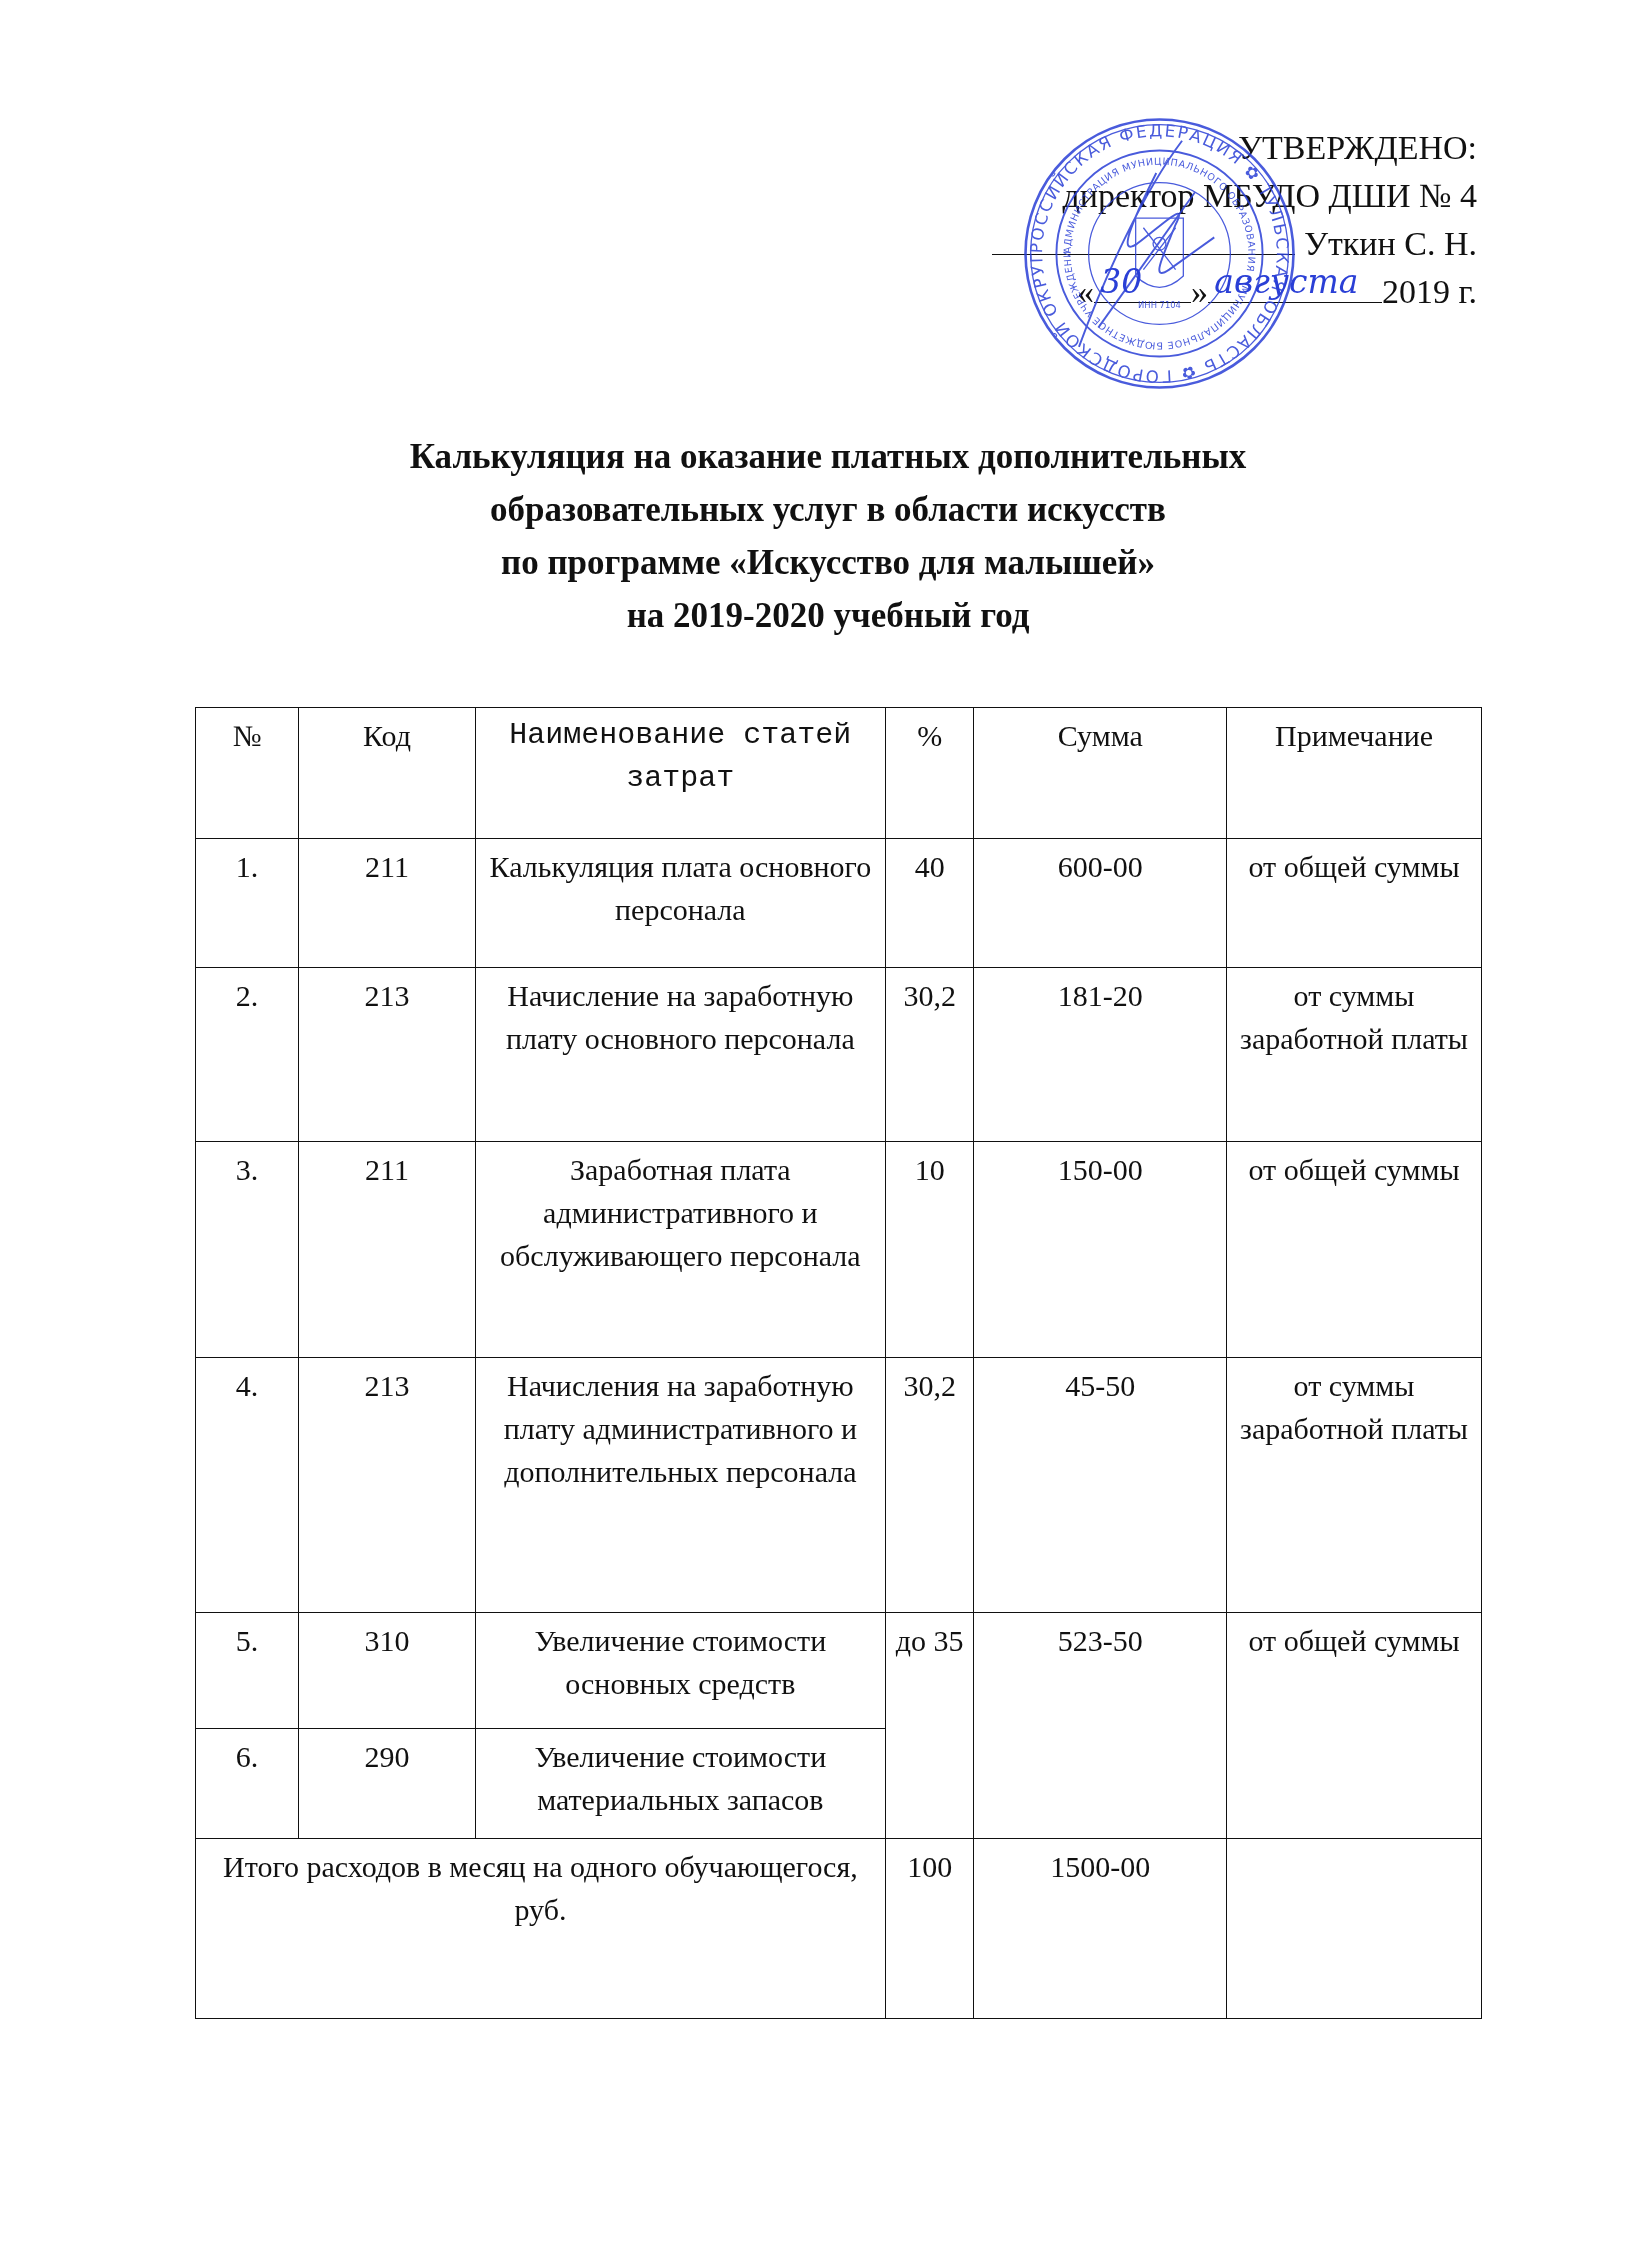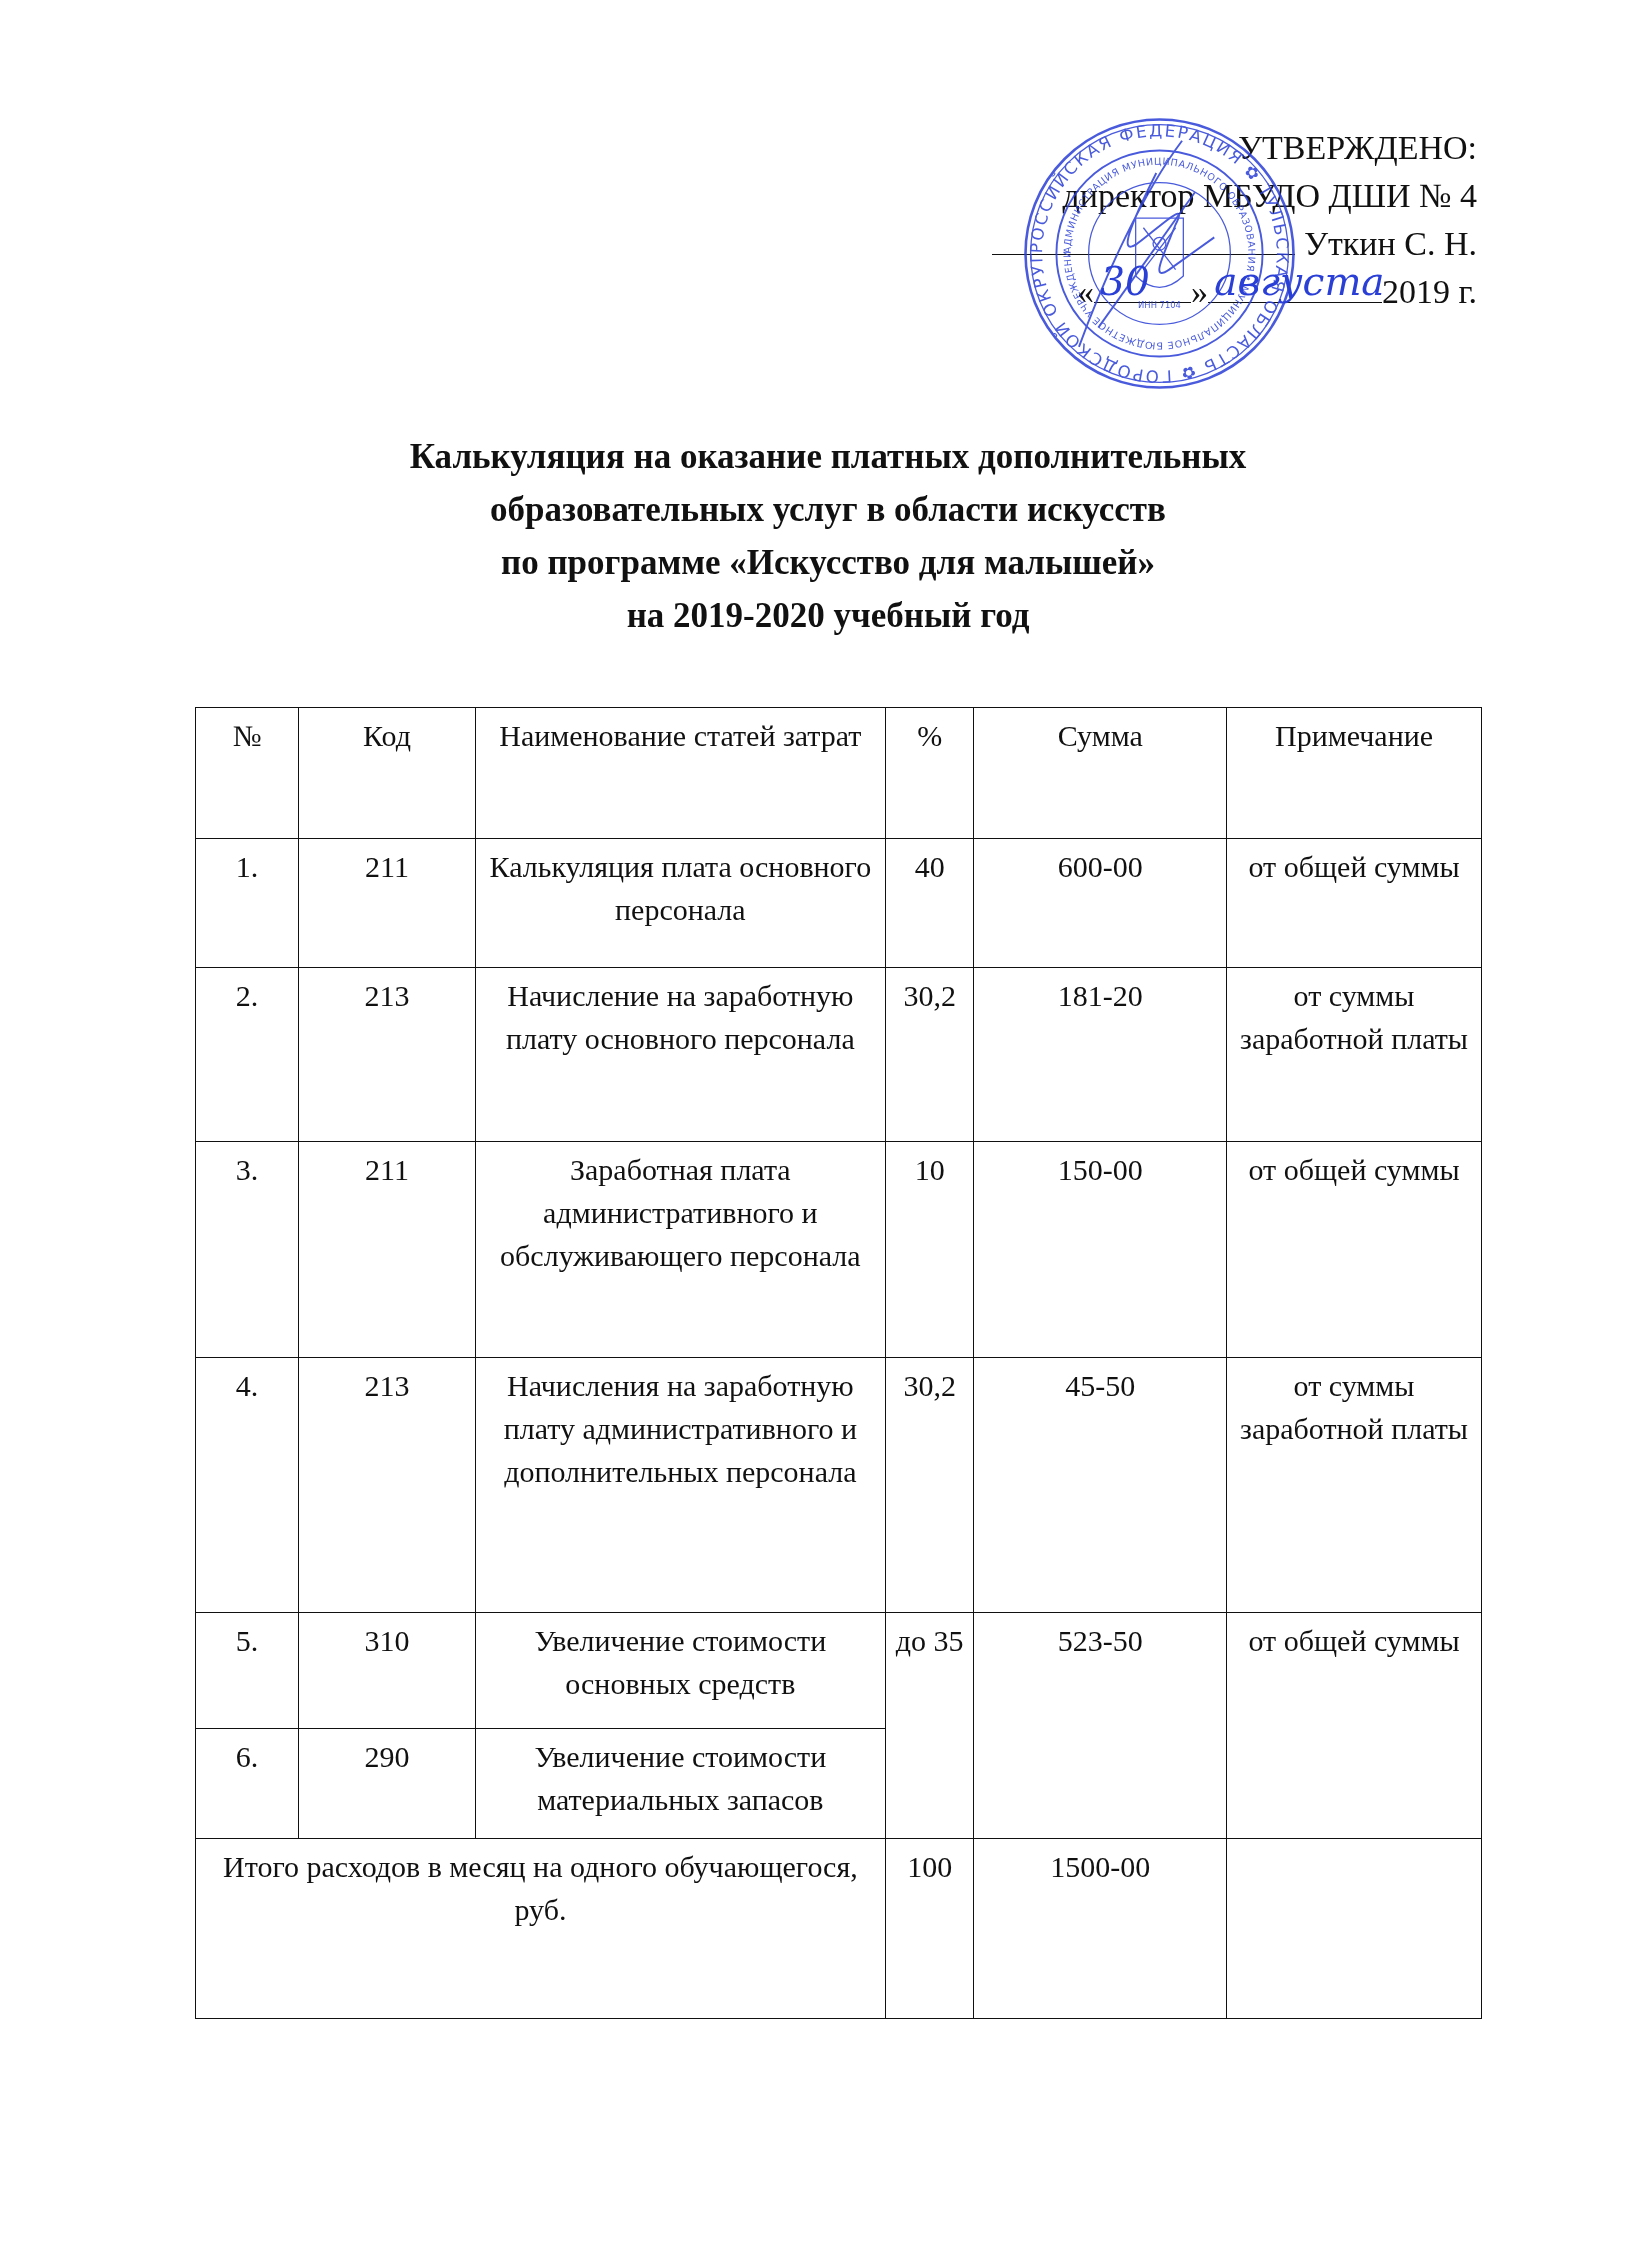--- a/index.html
+++ b/index.html
@@ -10,40 +10,40 @@
   .approval { position: absolute; right: 166px; top: 124px; text-align: right;
               font-size: 34px; line-height: 48px; z-index: 2; }
   .approval .line { white-space: nowrap; text-align: right; }
   .sign-line { display: inline-block; width: 303px; border-bottom: 1.9px solid #111;
                height: 32px; vertical-align: baseline; margin-right: 9px; }
   .date-day { display: inline-block; width: 97px; border-bottom: 1.9px solid #111;
               height: 32px; position: relative; vertical-align: baseline; }
   .date-month { display: inline-block; width: 174px; border-bottom: 1.9px solid #111;
                 height: 32px; position: relative; vertical-align: baseline; }
   .hand { position: absolute; left: 6.4px; bottom: 1.3px; color: #2a3fd6;
-          font-style: italic; font-size: 39px; line-height: 39px; font-family: "DejaVu Serif", serif; }
+          font-style: italic; font-size: 33px; line-height: 39px; font-family: "DejaVu Serif", serif; }
 
   
   .stamp { position: absolute; left: 1021px; top: 115px; width: 277px; height: 277px; z-index: 3;
            opacity: 0.85; pointer-events: none; }
   .stamp svg { width: 100%; height: 100%; }
 
   
   .title { position: absolute; left: 0; right: 0; top: 430px; text-align: center;
            font-weight: bold; font-size: 35px; line-height: 53px; padding-left: 13px; }
 
   
   table.calc { position: absolute; left: 195px; top: 707px; width: 1287px;
                border-collapse: collapse; font-size: 30px; line-height: 43px; }
   table.calc td, table.calc th { border: 1.9px solid #111; vertical-align: top; text-align: center;
                                  padding: 6.4px 5.2px 0 5.2px; font-weight: normal; }
   table.calc th { font-weight: normal; }
   .c-num { width: 81px; }
   .c-code { width: 147px; }
-  .c-name { width: 356px; }
+  .c-name { width: 356px; font-family: Liberation Mono, monospace; }
   .c-pct { width: 68px; }
   .c-sum { width: 215px; }
   .c-note { width: 217px; }
   tr.h-head { height: 131px; }
   tr.h-r1 { height: 129px; }
   tr.h-r2 { height: 174px; }
   tr.h-r3 { height: 216px; }
   tr.h-r4 { height: 255px; }
   tr.h-r5 { height: 116px; }
   tr.h-r6 { height: 110px; }

